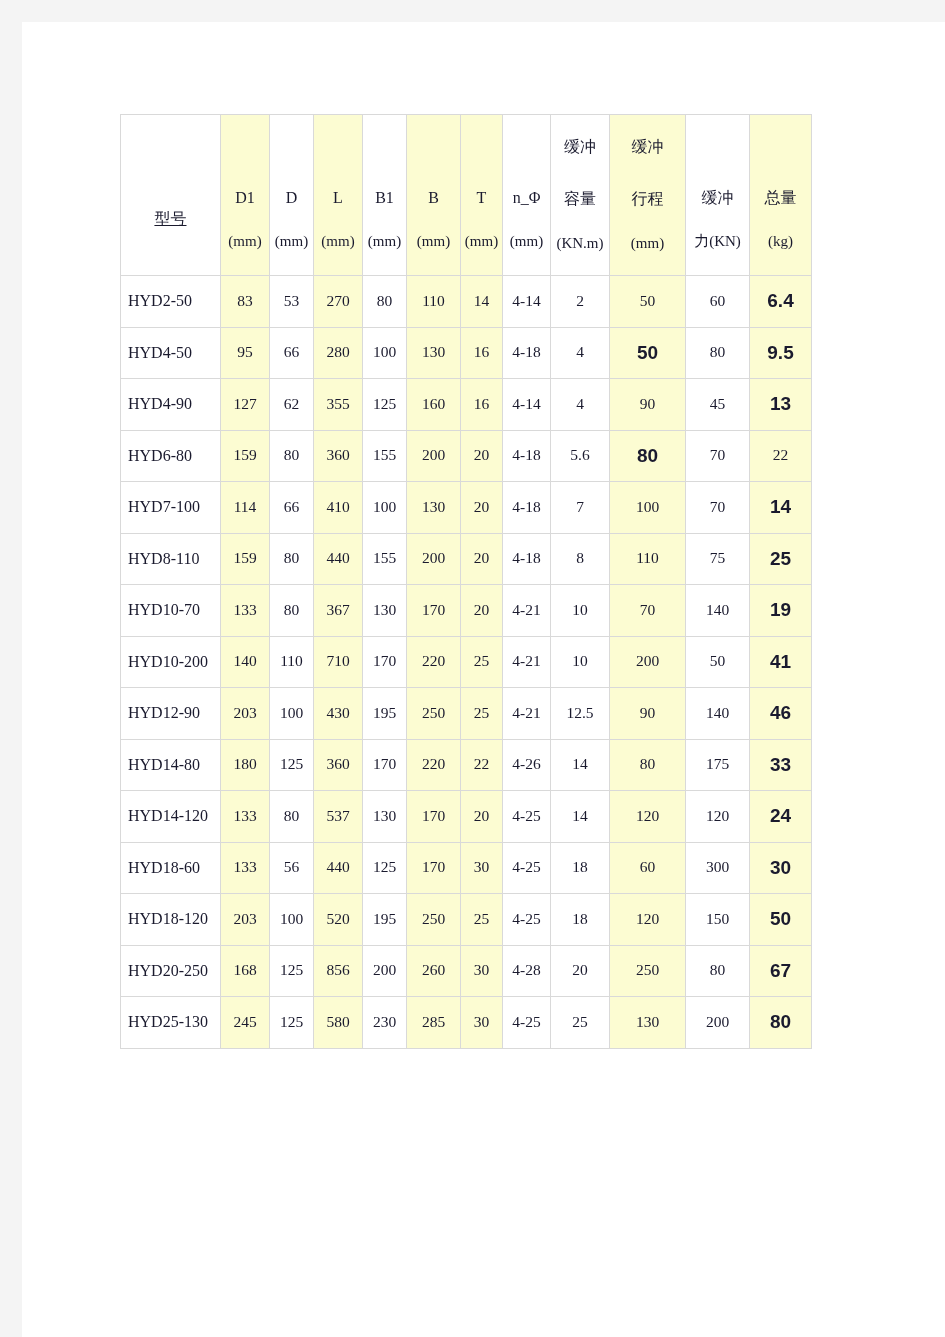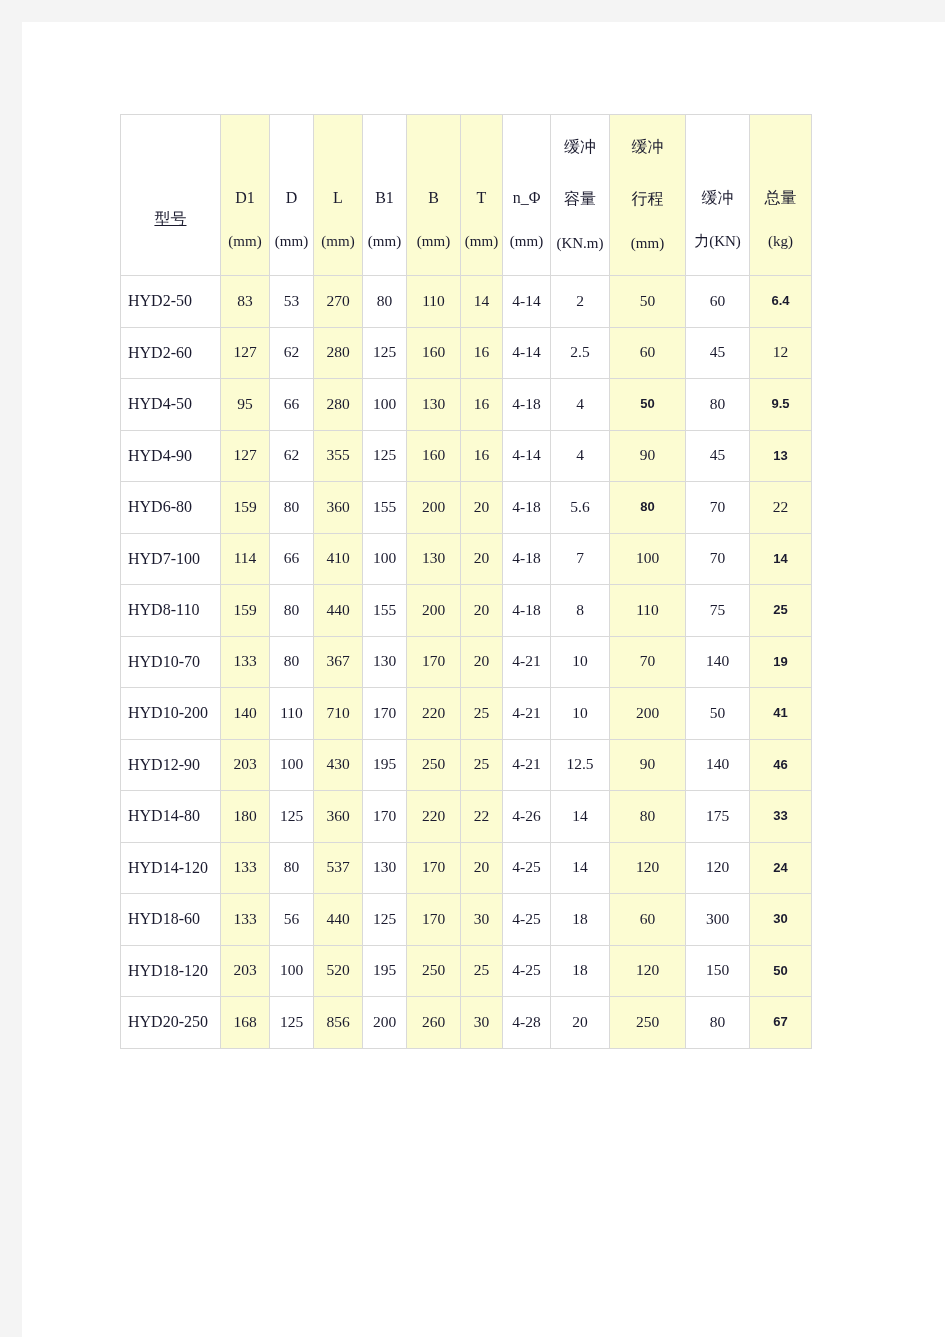--- a/index.html
+++ b/index.html
@@ -82,21 +82,21 @@
     height: 50.5px;
   }
   table.spec tr.row td.model {
     text-align: left;
     padding-left: 7px;
     font-size: 16px;
   }
   table.spec td.b {
     font-weight: bold;
     font-family: "Liberation Sans", "DejaVu Sans", sans-serif;
-    font-size: 13px;
+    font-size: 19px;
   }
   
   col.c-model { width: 100px; }
   col.c-d1    { width: 49px; }
   col.c-d     { width: 44px; }
   col.c-l     { width: 49px; }
   col.c-b1    { width: 44px; }
   col.c-b     { width: 54px; }
   col.c-t     { width: 42px; }
   col.c-nphi  { width: 48px; }
@@ -185,34 +185,20 @@
             <td class="">80</td>
             <td class="hl">110</td>
             <td class="hl">14</td>
             <td class="">4-14</td>
             <td class="">2</td>
             <td class="hl">50</td>
             <td class="">60</td>
             <td class="hl b">6.4</td>
           </tr>
           <tr class="row">
-            <td class="model">HYD2-60</td>
-            <td class="hl">127</td>
-            <td class="">62</td>
-            <td class="hl">280</td>
-            <td class="">125</td>
-            <td class="hl">160</td>
-            <td class="hl">16</td>
-            <td class="">4-14</td>
-            <td class="">2.5</td>
-            <td class="hl">60</td>
-            <td class="">45</td>
-            <td class="hl">12</td>
-          </tr>
-          <tr class="row">
             <td class="model">HYD4-50</td>
             <td class="hl">95</td>
             <td class="">66</td>
             <td class="hl">280</td>
             <td class="">100</td>
             <td class="hl">130</td>
             <td class="hl">16</td>
             <td class="">4-18</td>
             <td class="">4</td>
             <td class="hl b">50</td>
@@ -380,16 +366,30 @@
             <td class="hl">856</td>
             <td class="">200</td>
             <td class="hl">260</td>
             <td class="hl">30</td>
             <td class="">4-28</td>
             <td class="">20</td>
             <td class="hl">250</td>
             <td class="">80</td>
             <td class="hl b">67</td>
           </tr>
+          <tr class="row">
+            <td class="model">HYD25-130</td>
+            <td class="hl">245</td>
+            <td class="">125</td>
+            <td class="hl">580</td>
+            <td class="">230</td>
+            <td class="hl">285</td>
+            <td class="hl">30</td>
+            <td class="">4-25</td>
+            <td class="">25</td>
+            <td class="hl">130</td>
+            <td class="">200</td>
+            <td class="hl b">80</td>
+          </tr>
         </tbody>
     </table>
   </div>
 </div>
 
 </body></html>

